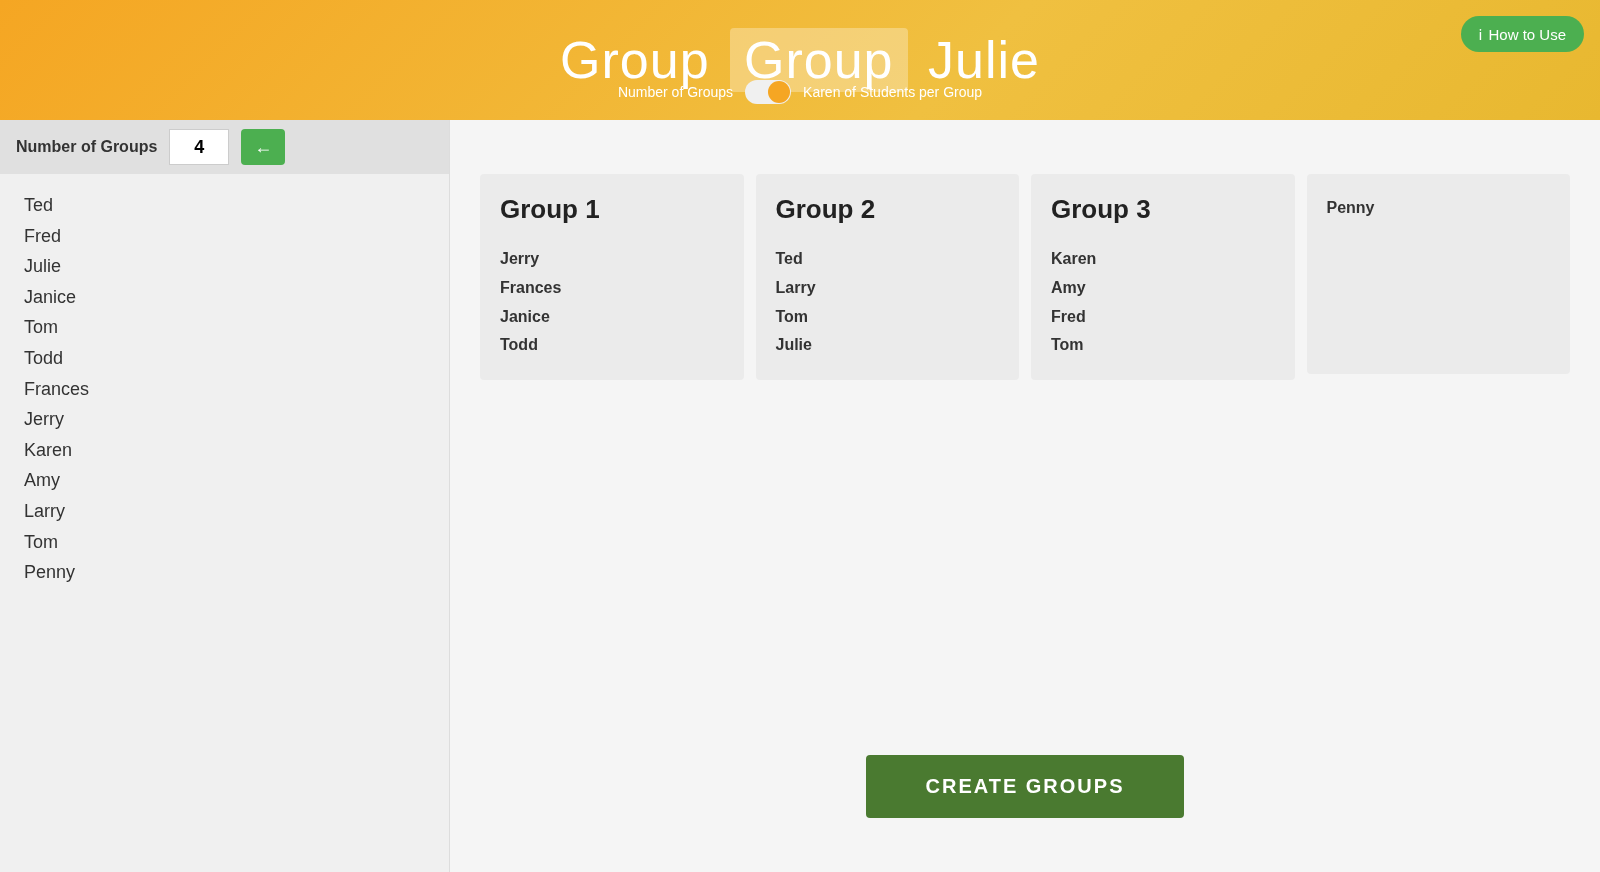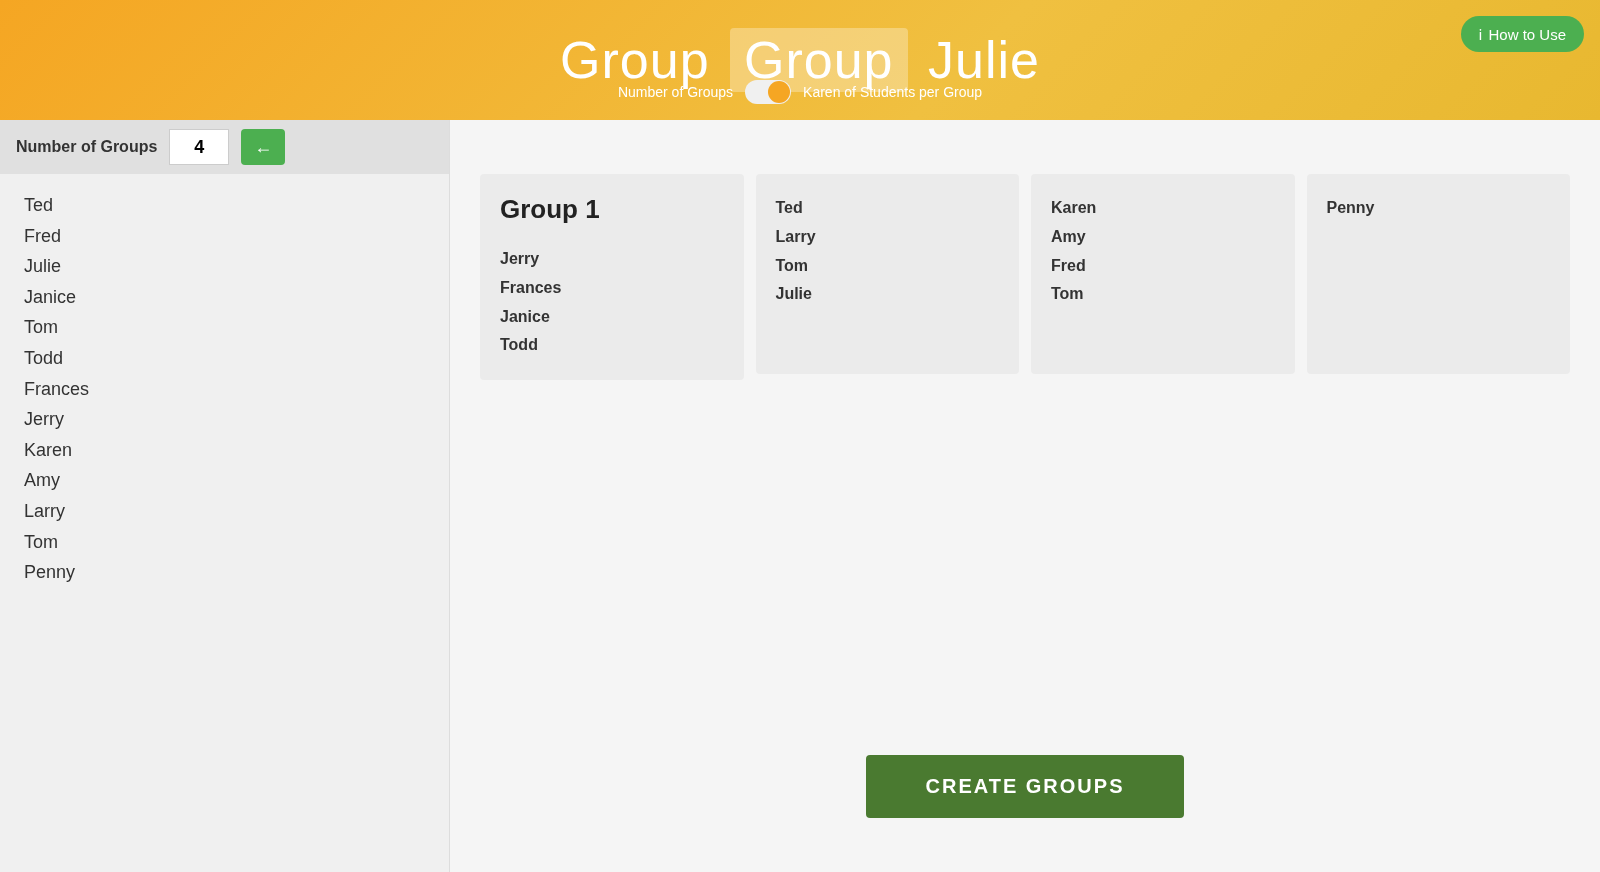--- a/index.html
+++ b/index.html
@@ -248,26 +248,28 @@
   <div class="content">
     <div class="groups-container" id="groups-container">
     <div class="group-card">
           <div class="group-card-title">Group 1</div>
           <div class="group-card-member">Jerry</div>
           <div class="group-card-member">Frances</div>
           <div class="group-card-member">Janice</div>
           <div class="group-card-member">Todd</div>
         </div>
         <div class="group-card">
+          <div class="group-card-title">Group 2</div>
           <div class="group-card-member">Ted</div>
           <div class="group-card-member">Larry</div>
           <div class="group-card-member">Tom</div>
           <div class="group-card-member">Julie</div>
         </div>
         <div class="group-card">
+          <div class="group-card-title">Group 3</div>
           <div class="group-card-member">Karen</div>
           <div class="group-card-member">Amy</div>
           <div class="group-card-member">Fred</div>
           <div class="group-card-member">Tom</div>
         </div>
         <div class="group-card">
           <div class="group-card-member">Penny</div>
         </div>
       </div>
     <div class="create-btn-row">

